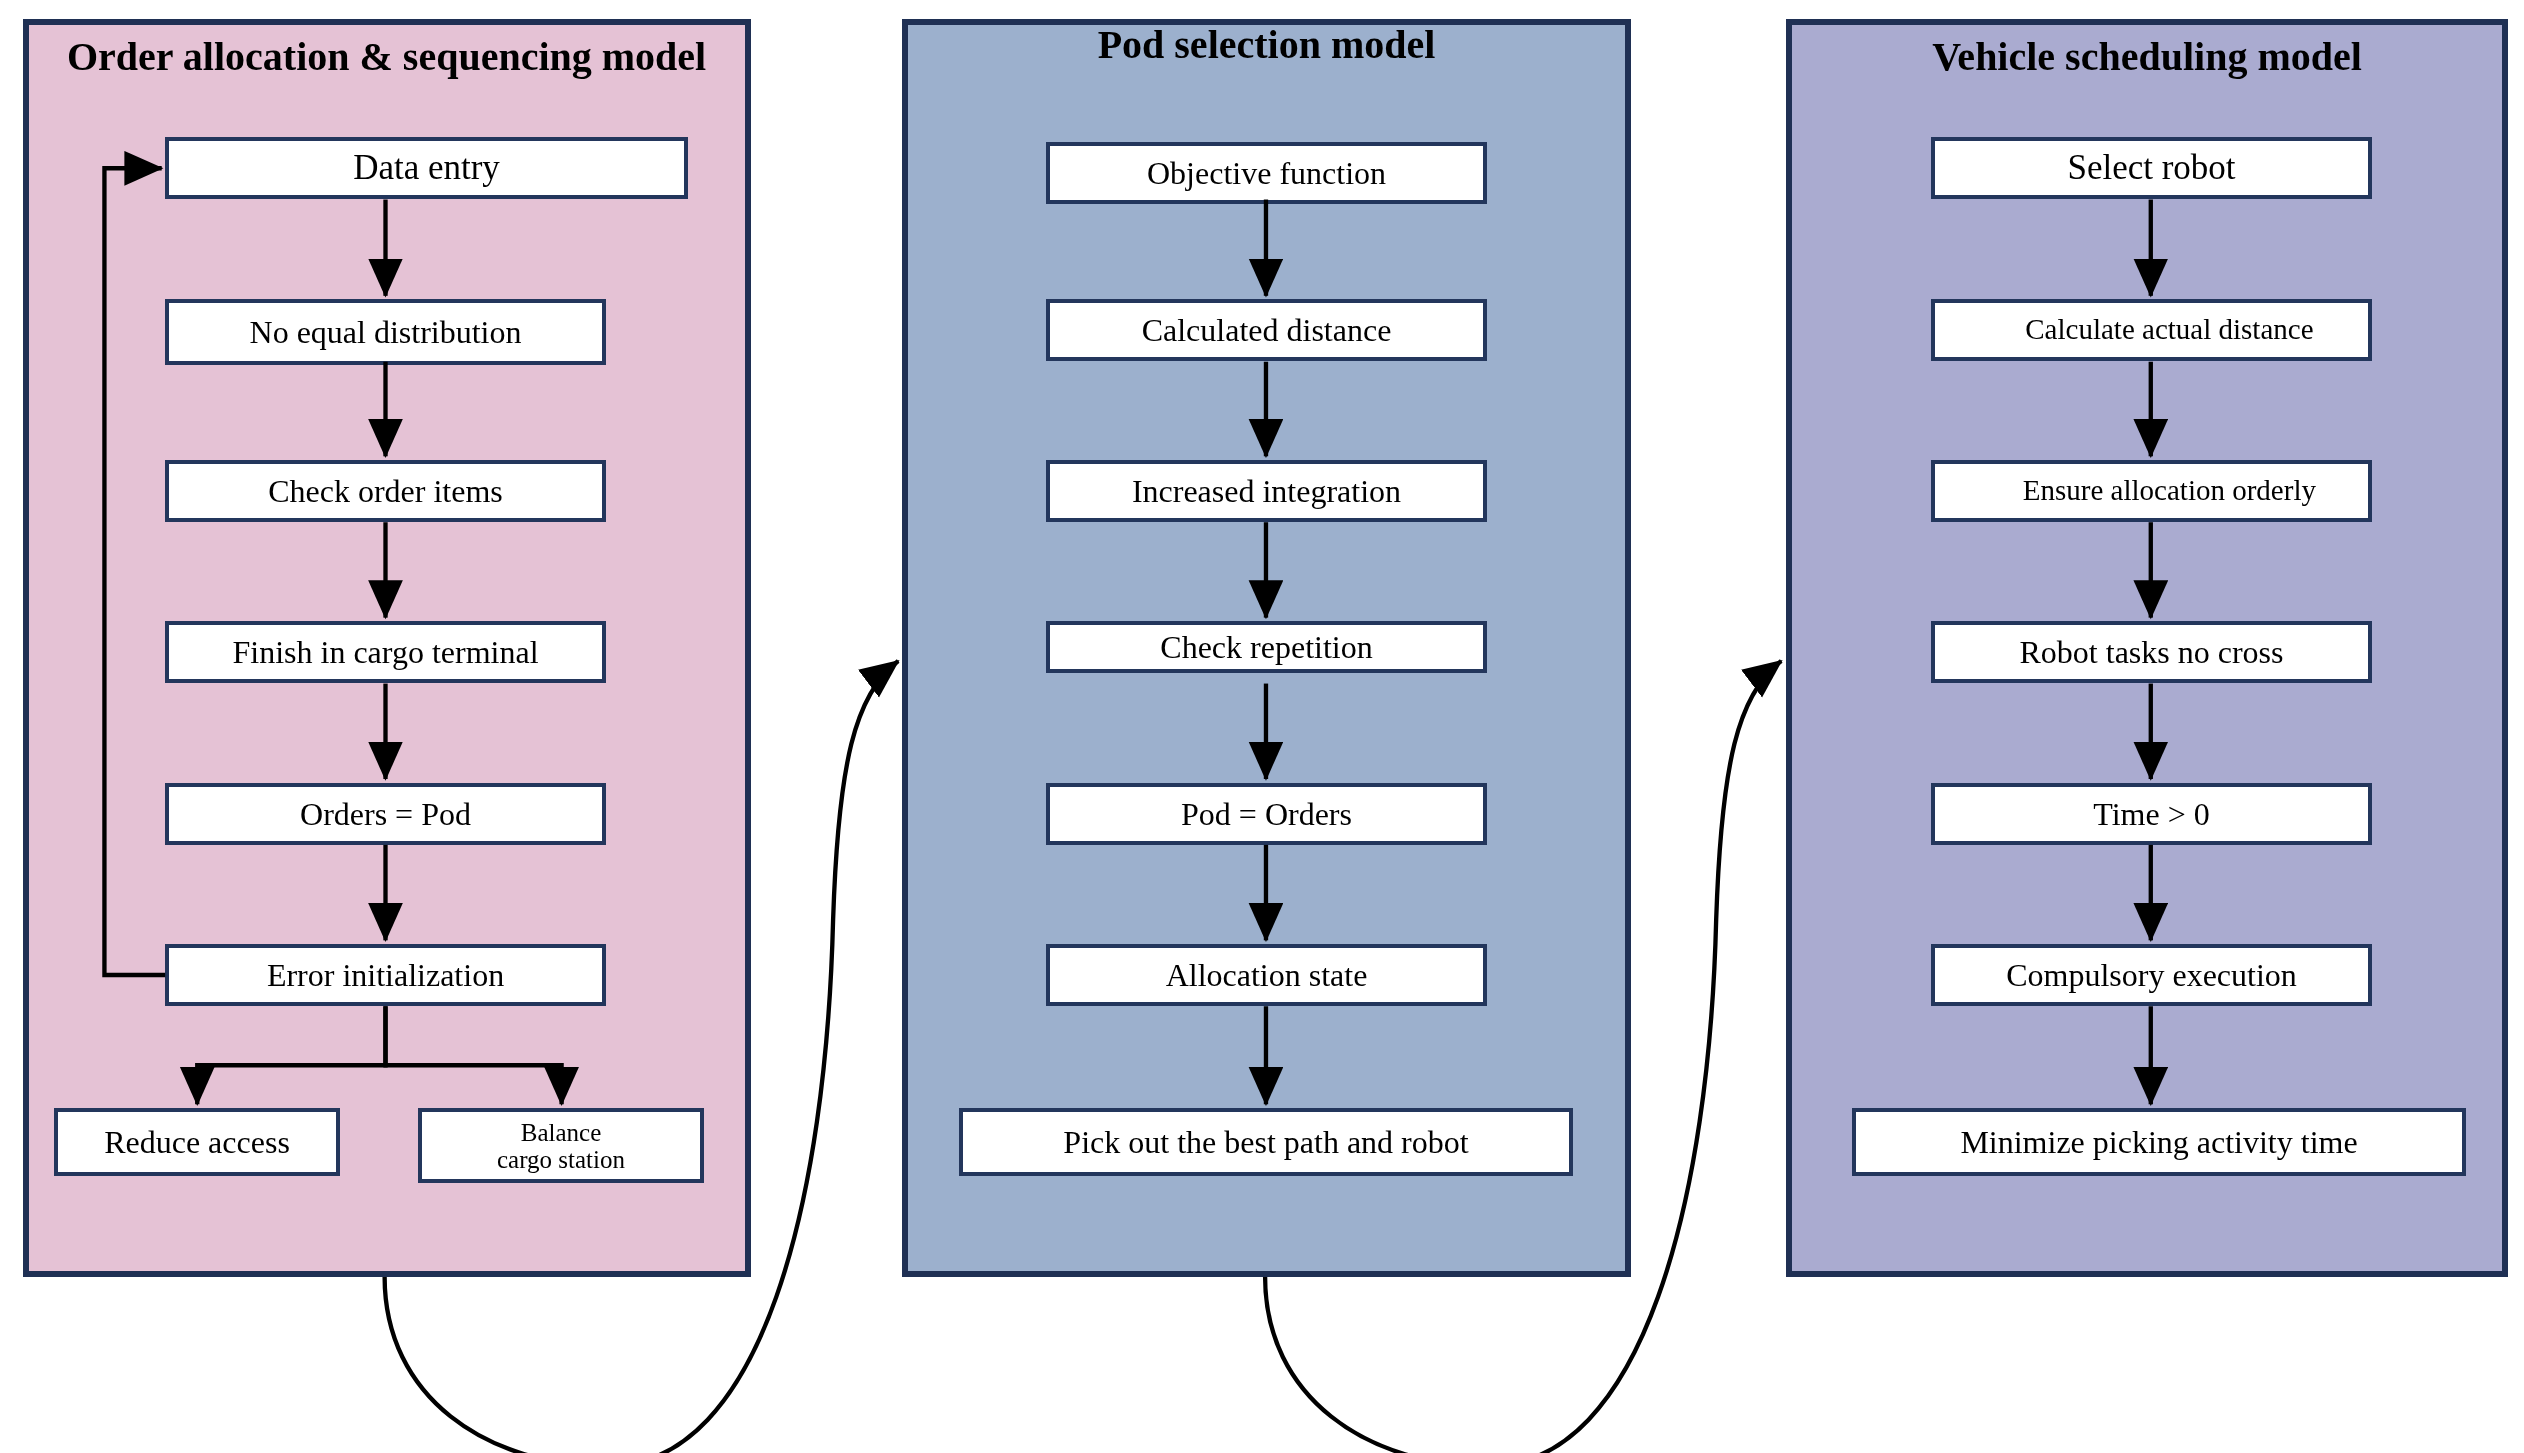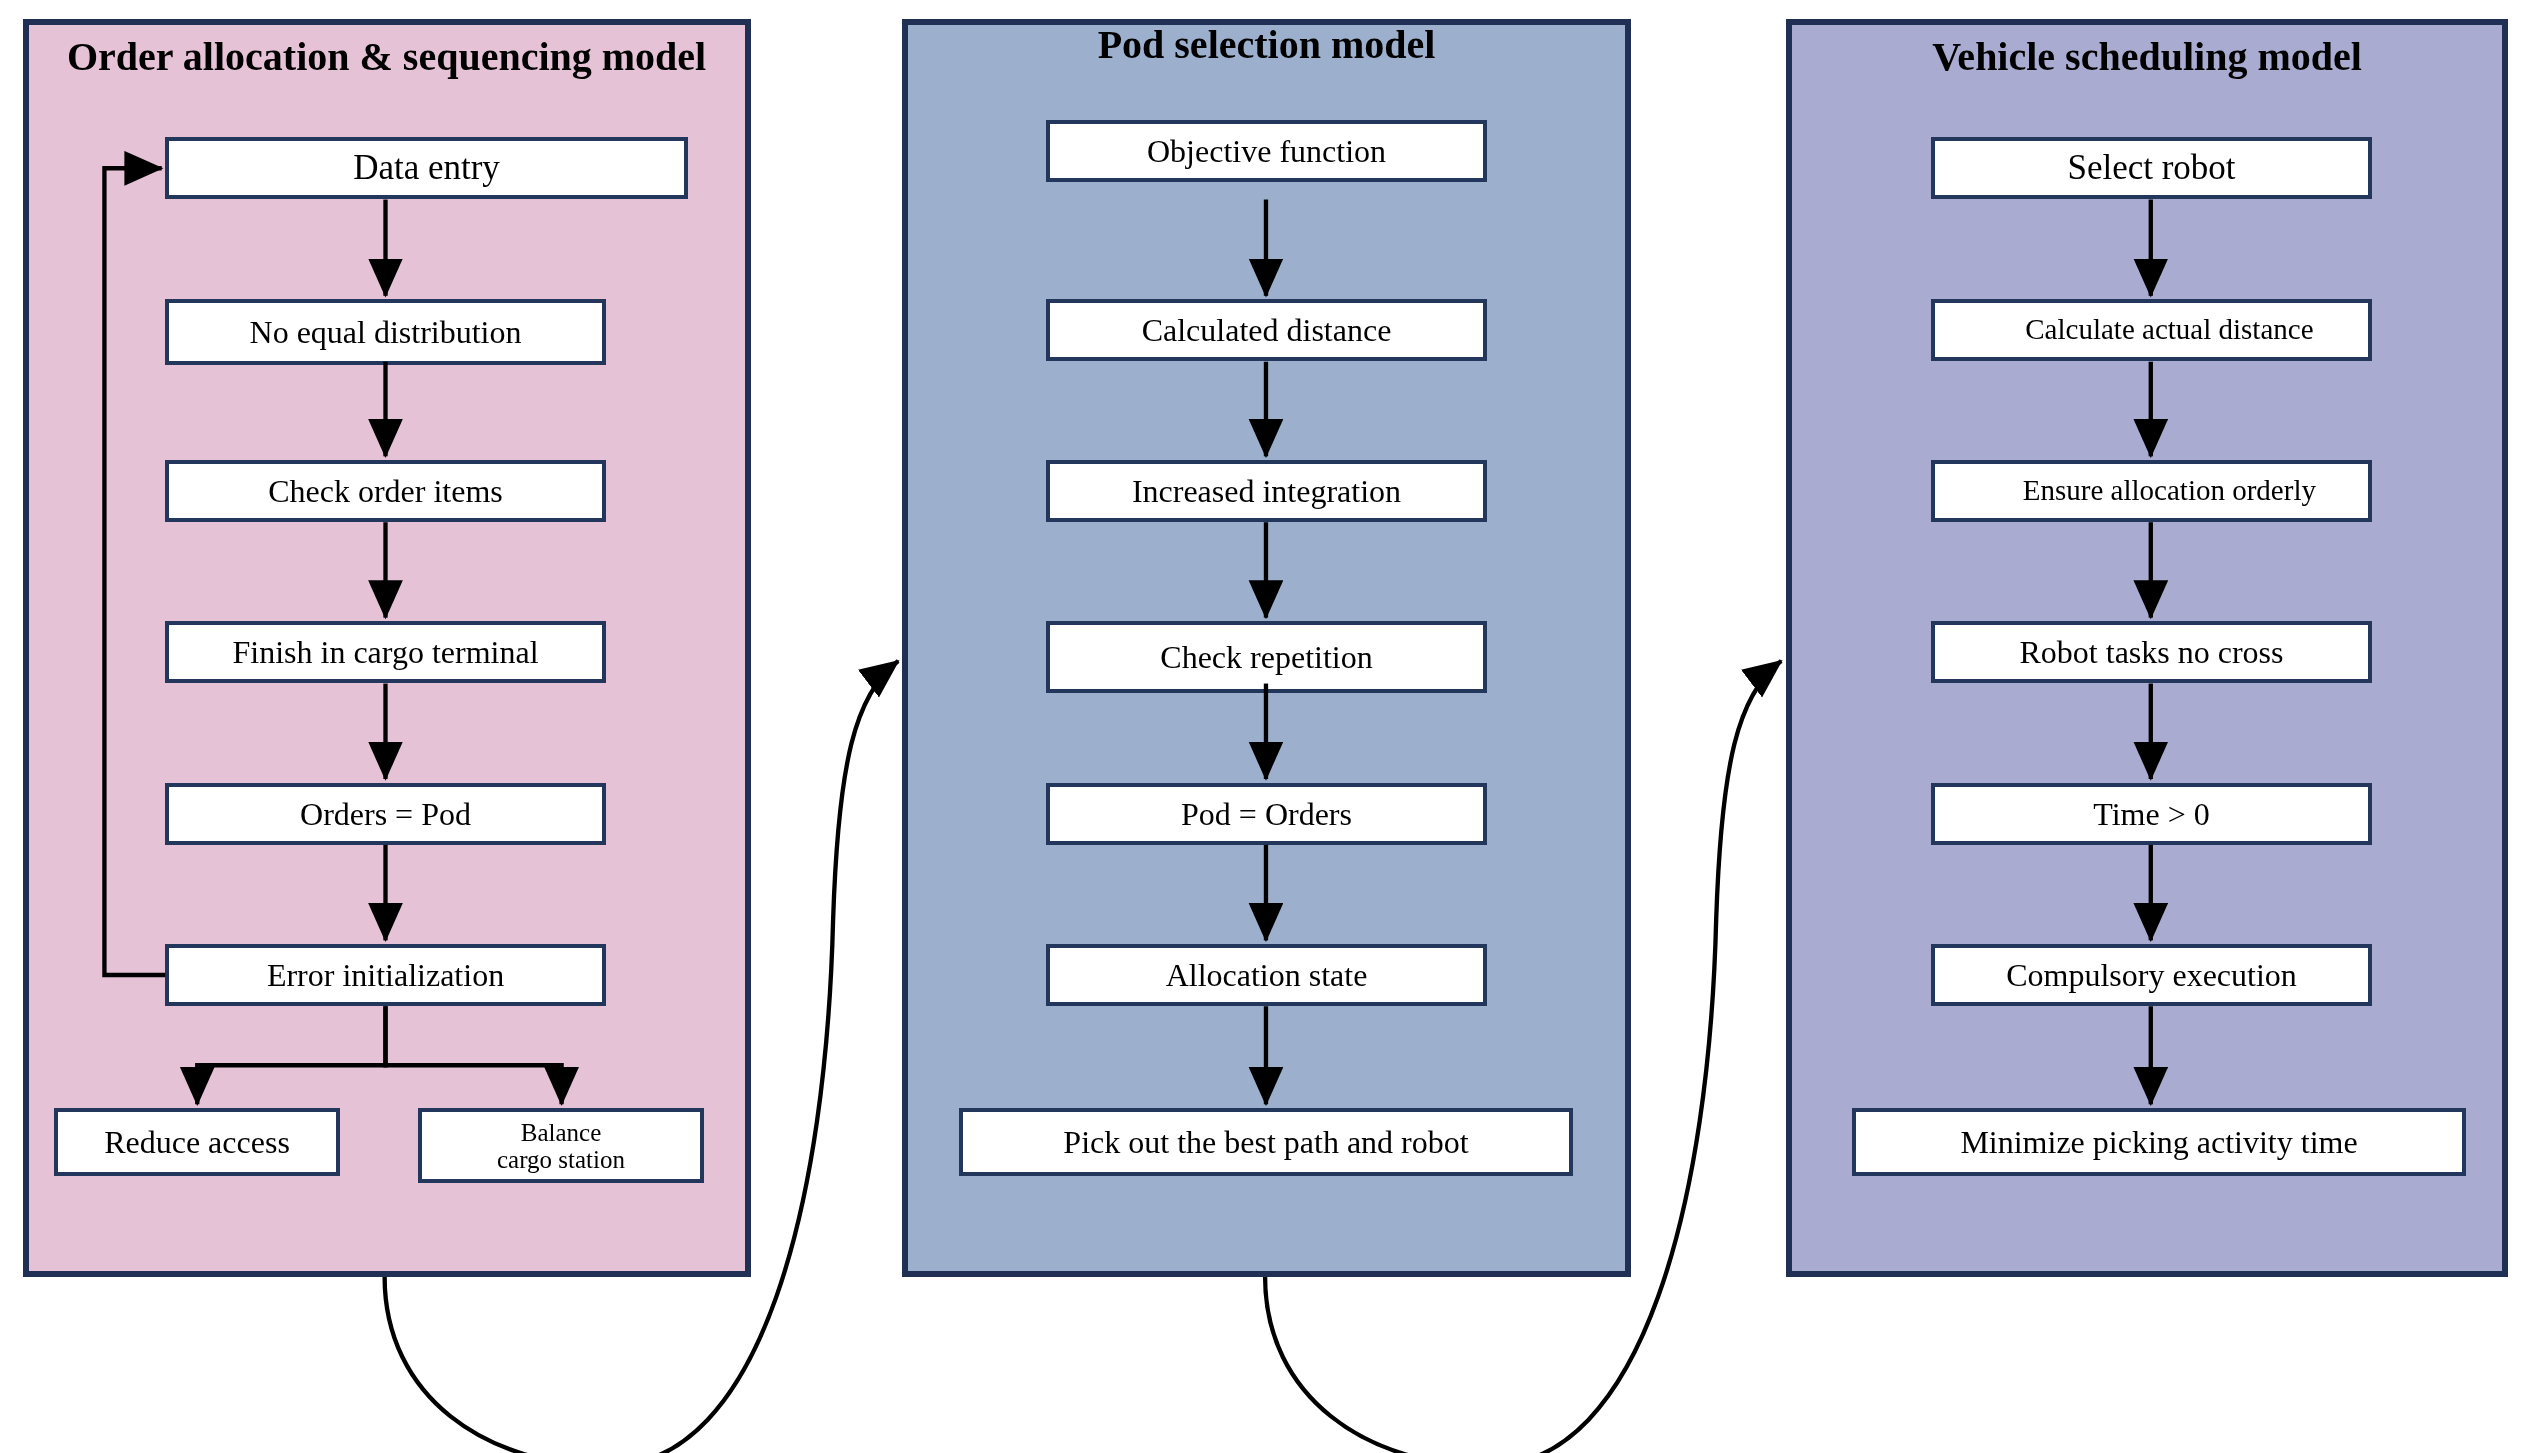--- a/index.html
+++ b/index.html
@@ -65,33 +65,33 @@
 
   <div class="node fs-xs" style="left:418px;top:1108px;width:286px;height:75px;white-space:pre-line;">
     <span class="lbl">Balance
 cargo station</span>
   </div>
 
   <div class="panel" style="left:902px;top:19px;width:729px;height:1258px;background:#9cb0cd;">
   </div>
   <div class="panel-title" style="left:902px;top:21px;width:729px;">Pod selection model</div>
 
-  <div class="node fs-md" style="left:1046px;top:120px;width:441px;height:62px;">
+  <div class="node fs-md" style="left:1046px;top:142px;width:441px;height:62px;">
     <span class="lbl">Objective function</span>
   </div>
 
   <div class="node fs-md" style="left:1046px;top:299px;width:441px;height:62px;">
     <span class="lbl">Calculated distance</span>
   </div>
 
   <div class="node fs-md" style="left:1046px;top:460px;width:441px;height:62px;">
     <span class="lbl">Increased integration</span>
   </div>
 
-  <div class="node fs-md" style="left:1046px;top:621px;width:441px;height:72px;">
+  <div class="node fs-md" style="left:1046px;top:621px;width:441px;height:52px;">
     <span class="lbl">Check repetition</span>
   </div>
 
   <div class="node fs-md" style="left:1046px;top:783px;width:441px;height:62px;">
     <span class="lbl">Pod = Orders</span>
   </div>
 
   <div class="node fs-md" style="left:1046px;top:944px;width:441px;height:62px;">
     <span class="lbl">Allocation state</span>
   </div>

